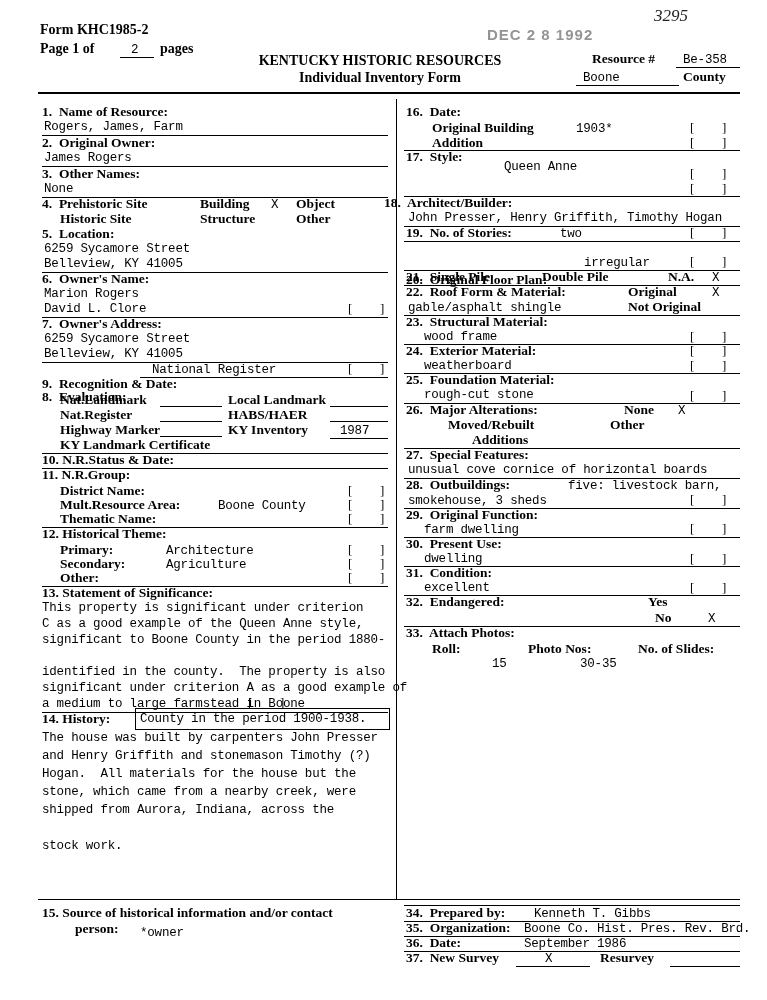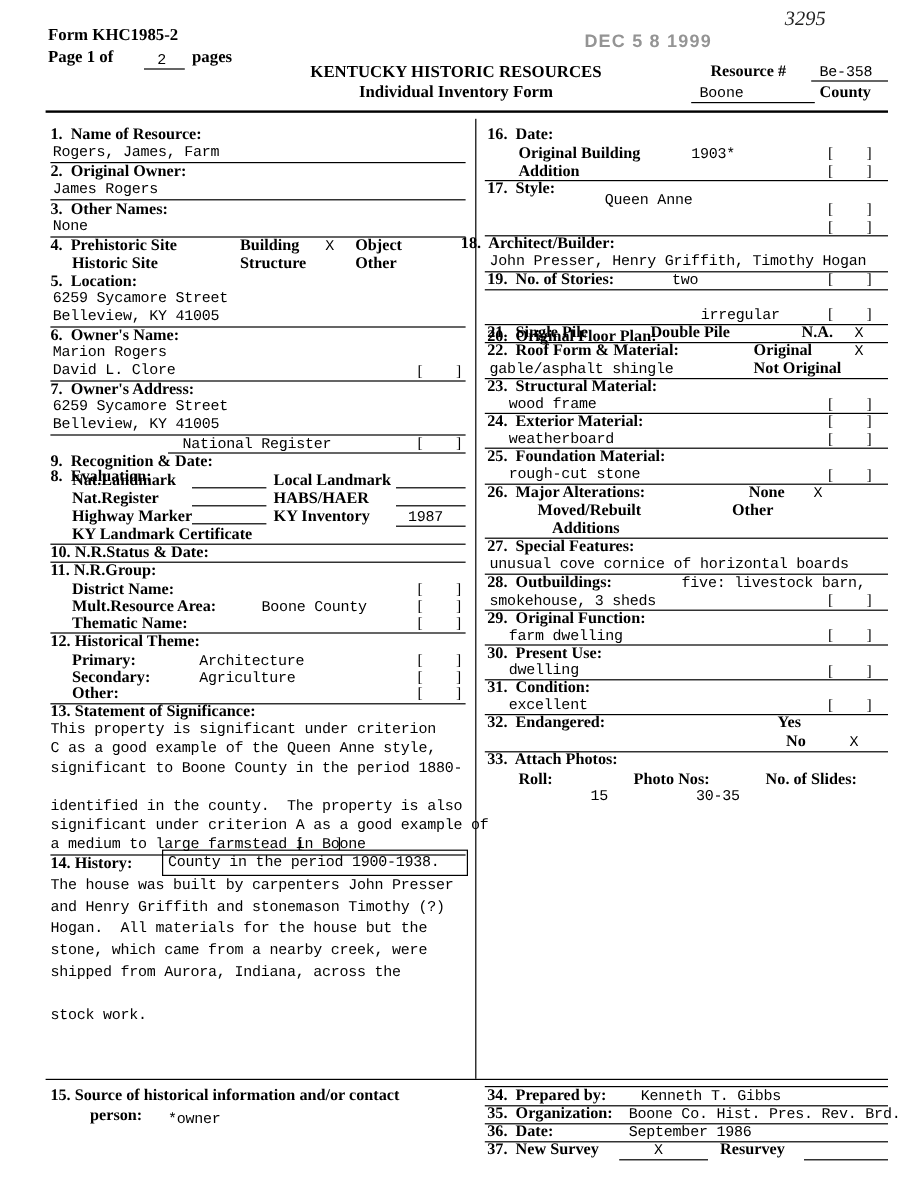--- a/index.html
+++ b/index.html
@@ -57,21 +57,21 @@
 <body>
 
 <div class="page">
 
   <div class="t lbl" style="left:40px; top:22px; font-size:14px;">Form KHC1985-2</div>
   <div class="t lbl" style="left:40px; top:41px; font-size:14px;">Page 1 of</div>
   <div class="t typed" style="left:131px; top:43px;">2</div>
   <div class="hr" style="left:120px; top:57px; width:34px;"></div>
   <div class="t lbl" style="left:160px; top:41px; font-size:14px;">pages</div>
 
-  <div class="stamp" style="left:487px; top:26px;">DEC 5 8 1999</div>
+  <div class="stamp" style="left:487px; top:26px;">DEC 2 8 1992</div>
   <div class="handnum" style="left:654px; top:6px;">3295</div>
 
   <div class="title-c" style="left:180px; top:53px; width:400px;">KENTUCKY HISTORIC RESOURCES</div>
   <div class="title-c" style="left:180px; top:70px; width:400px;">Individual Inventory Form</div>
 
   <div class="t lbl" style="left:592px; top:51px;">Resource #</div>
   <div class="t typed" style="left:683px; top:53px;">Be-358</div>
   <div class="hr" style="left:676px; top:67px; width:64px;"></div>
 
   <div class="t typed" style="left:583px; top:71px;">Boone</div>
@@ -274,21 +274,21 @@
   <div class="t typed" style="left:424px; top:388px;">rough-cut stone</div>
   <div class="t" style="left:690px; top:388px; font-size:13px;">[</div>
   <div class="t" style="left:722px; top:388px; font-size:13px;">]</div>
   <div class="hr" style="left:404px; top:403px; width:336px;"></div>
 
   <div class="t lbl" style="left:406px; top:402px;">26.  Major Alterations:</div>
   <div class="t lbl" style="left:624px; top:402px;">None</div>
   <div class="t typed" style="left:678px; top:404px;">X</div>
   <div class="t lbl" style="left:448px; top:417px;">Moved/Rebuilt</div>
   <div class="t lbl" style="left:610px; top:417px;">Other</div>
-  <div class="t lbl" style="left:460px; top:432px;">Additions</div>
+  <div class="t lbl" style="left:472px; top:432px;">Additions</div>
   <div class="hr" style="left:404px; top:448px; width:336px;"></div>
 
   <div class="t lbl" style="left:406px; top:447px;">27.  Special Features:</div>
   <div class="t typed" style="left:408px; top:463px;">unusual cove cornice of horizontal boards</div>
   <div class="hr" style="left:404px; top:478px; width:336px;"></div>
 
   <div class="t lbl" style="left:406px; top:477px;">28.  Outbuildings:</div>
   <div class="t typed" style="left:568px; top:479px;">five: livestock barn,</div>
   <div class="t typed" style="left:408px; top:494px;">smokehouse, 3 sheds</div>
   <div class="t" style="left:690px; top:492px; font-size:13px;">[</div>

